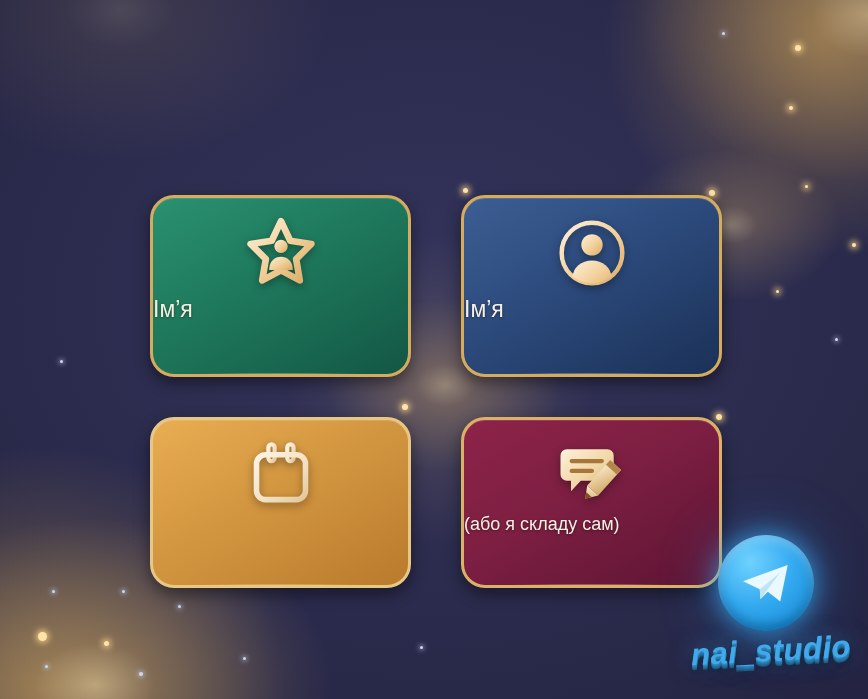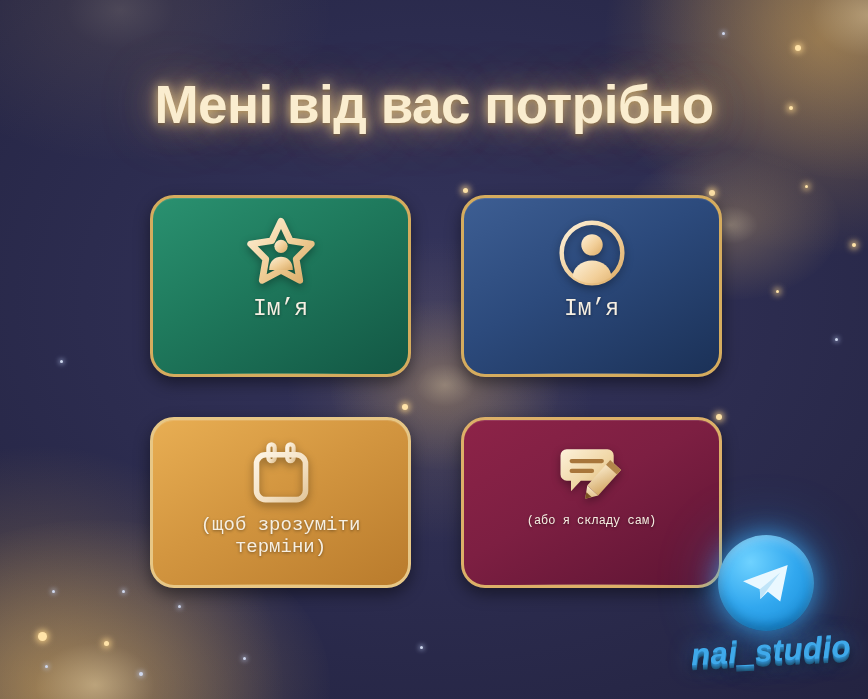--- a/index.html
+++ b/index.html
@@ -127,36 +127,35 @@
     align-items: center;
     justify-content: center;
     filter: drop-shadow(0 3px 4px rgba(0,0,0,0.35));
   }
   .card.c-gold .card-icon { width: 70px; height: 70px; }
   .card.c-wine .card-icon { width: 74px; height: 70px; }
 
   .card-text {
     margin-top: 6px;
     width: 100%;
-    text-align: center;
+    text-align: left;
     color: #f6efe2;
     line-height: 1.18;
     text-shadow: 0 1px 3px rgba(0,0,0,0.42);
-    font-family: Liberation Mono, monospace;
   }
   .line-main {
     display: block;
     font-size: 23px;
   }
   .line-main.big { font-size: 24px; }
   .line-sub {
     display: block;
     font-size: 19px;
   }
-  .line-sub.small { font-size: 12px; }
+  .line-sub.small { font-size: 18px; }
 
   
   #watermark {
     position: absolute;
     left: 660px;
     top: 525px;
     width: 208px;
     height: 174px;
   }
   #tg-badge {
@@ -222,23 +221,20 @@
     <div class="spark dim" style="left:52px; top:590px; width:3px; height:3px;"></div>
     <div class="spark dim" style="left:178px; top:605px; width:3px; height:3px;"></div>
     <div class="spark dim" style="left:243px; top:657px; width:3px; height:3px;"></div>
     <div class="spark dim" style="left:420px; top:646px; width:3px; height:3px;"></div>
     <div class="spark" style="left:463px; top:188px; width:5px; height:5px;"></div>
     <div class="spark" style="left:709px; top:190px; width:6px; height:6px;"></div>
     <div class="spark" style="left:716px; top:414px; width:6px; height:6px;"></div>
     <div class="spark" style="left:402px; top:404px; width:6px; height:6px;"></div>
   </div>
 
-  <div id="title-wrap">
-    <h1 id="title">Мені від вас потрібно</h1>
-  </div>
 
   <div id="cards">
 
     <div class="card c-green">
       <div class="card-icon">
         <svg viewBox="0 0 100 100" width="74" height="74" aria-hidden="true">
           <defs>
             <linearGradient id="gA" x1="0" y1="0" x2="1" y2="1">
               <stop offset="0%" stop-color="#fdf0d7"></stop>
               <stop offset="55%" stop-color="#f0cd96"></stop>
@@ -290,21 +286,20 @@
               <stop offset="100%" stop-color="#e2c79c"></stop>
             </linearGradient>
           </defs>
           <rect x="32" y="9" width="9" height="24" rx="4.5" fill="none" stroke="url(#gC)" stroke-width="6"></rect>
           <rect x="59" y="9" width="9" height="24" rx="4.5" fill="none" stroke="url(#gC)" stroke-width="6"></rect>
           <rect x="15" y="24" width="70" height="64" rx="13" fill="none" stroke="url(#gC)" stroke-width="8"></rect>
           <line x1="19" y1="45" x2="81" y2="45" stroke="url(#gC)" stroke-width="7"></line>
         </svg>
       </div>
       <div class="card-text">
-        <span class="line-sub">(щоб зрозуміти терміни)</span>
       </div>
     </div>
 
     <div class="card c-wine">
       <div class="card-icon">
         <svg viewBox="0 0 100 100" width="74" height="70" aria-hidden="true">
           <defs>
             <linearGradient id="gD" x1="0" y1="0" x2="1" y2="1">
               <stop offset="0%" stop-color="#fdf2db"></stop>
               <stop offset="55%" stop-color="#f0d7a6"></stop>

